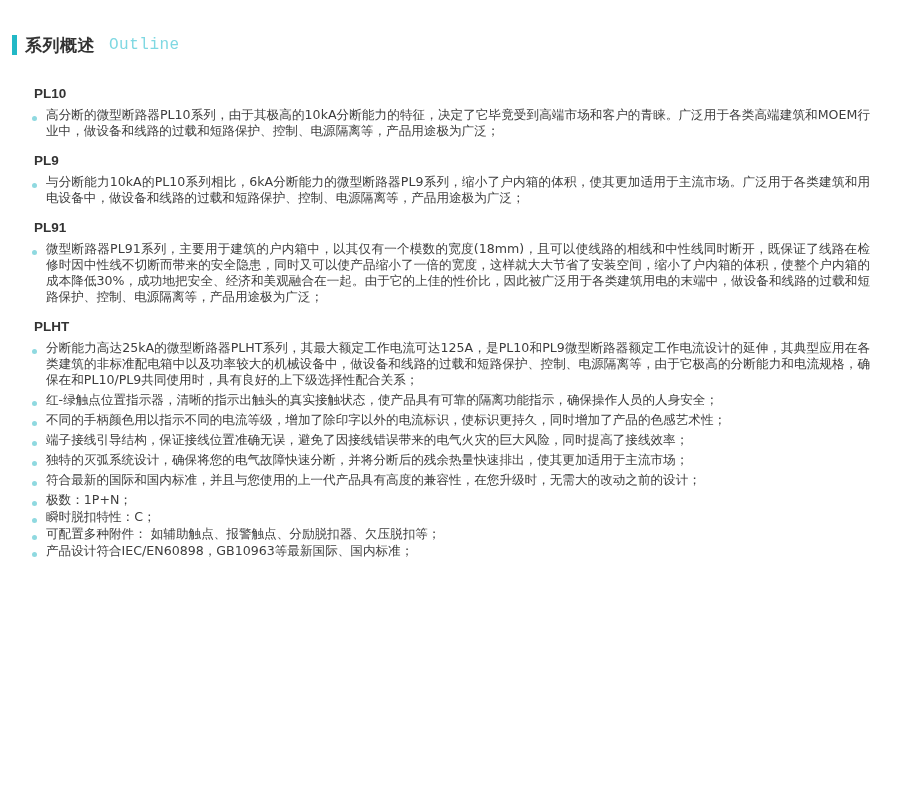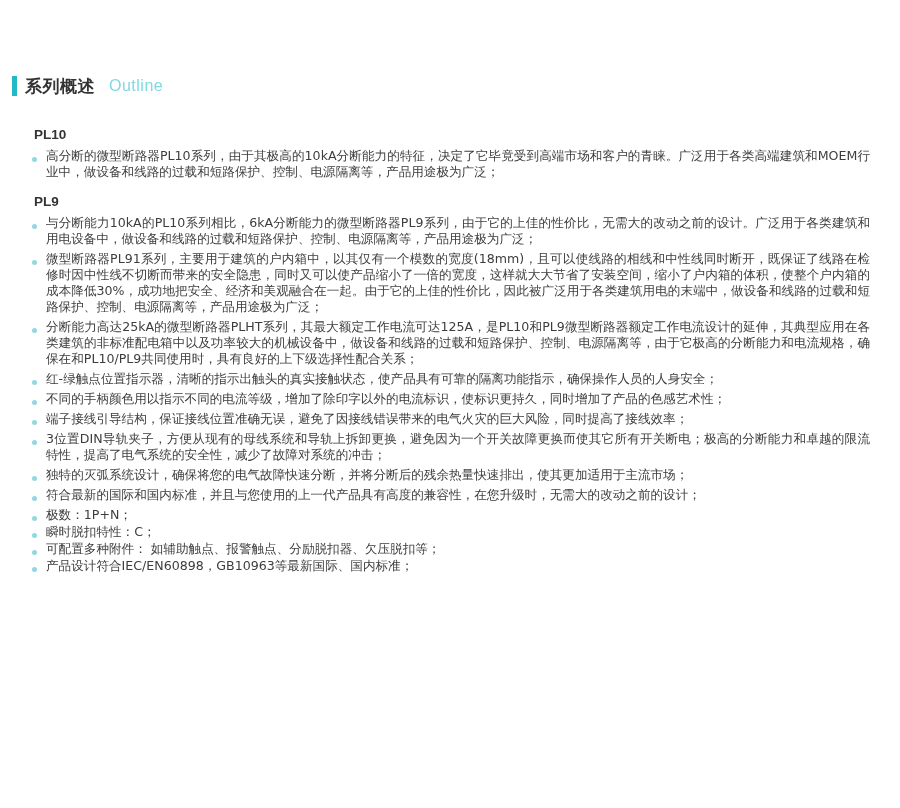--- a/index.html
+++ b/index.html
@@ -13,21 +13,20 @@
     font-family: "DejaVu Sans", "Liberation Sans", sans-serif;
     color: #333333;
     overflow: hidden;
   }
   .page {
     position: relative;
     width: 900px;
     height: 768px;
     box-sizing: border-box;
     padding: 0;
-    margin-top: 41px;
   }
   
   .header {
     display: flex;
     align-items: center;
     padding: 28px 0 0 12px;
     height: 34px;
   }
   .header-bar {
     width: 5px;
@@ -39,21 +38,21 @@
   .header-title-cn {
     font-size: 17px;
     font-weight: bold;
     color: #333333;
     letter-spacing: 0.5px;
   }
   .header-title-en {
     font-size: 16px;
     color: #7fd8e2;
     margin-left: 14px;
-    font-family: Liberation Sans, sans-serif;
+    font-family: Liberation Mono, monospace;
     letter-spacing: 0.5px;
   }
   
   .content {
     padding: 10px 30px 0 30px;
   }
   .section {
     margin-bottom: 2px;
   }
   .section-title {
@@ -107,37 +106,38 @@
     <div class="section">
       <div class="section-title">PL10</div>
       <ul class="bullets">
         <li class="bullet-item">高分断的微型断路器PL10系列，由于其极高的10kA分断能力的特征，决定了它毕竟受到高端市场和客户的青睐。广泛用于各类高端建筑和MOEM行业中，做设备和线路的过载和短路保护、控制、电源隔离等，产品用途极为广泛；</li>
       </ul>
     </div>
 
     <div class="section">
       <div class="section-title">PL9</div>
       <ul class="bullets">
-        <li class="bullet-item">与分断能力10kA的PL10系列相比，6kA分断能力的微型断路器PL9系列，由于它的上佳的性价比，无需大的改动之前的设计。广泛用于各类建筑和用电设备中，做设备和线路的过载和短路保护、控制、电源隔离等，产品用途极为广泛；</li>
+        <li class="bullet-item">与分断能力10kA的PL10系列相比，6kA分断能力的微型断路器PL9系列，缩小了户内箱的体积，使其更加适用于主流市场。广泛用于各类建筑和用电设备中，做设备和线路的过载和短路保护、控制、电源隔离等，产品用途极为广泛；</li>
       </ul>
     </div>
 
     <div class="section">
+      <div class="section-title">PL91</div>
       <ul class="bullets">
         <li class="bullet-item">微型断路器PL91系列，主要用于建筑的户内箱中，以其仅有一个模数的宽度(18mm)，且可以使线路的相线和中性线同时断开，既保证了线路在检修时因中性线不切断而带来的安全隐患，同时又可以使产品缩小了一倍的宽度，这样就大大节省了安装空间，缩小了户内箱的体积，使整个户内箱的成本降低30%，成功地把安全、经济和美观融合在一起。由于它的上佳的性价比，因此被广泛用于各类建筑用电的末端中，做设备和线路的过载和短路保护、控制、电源隔离等，产品用途极为广泛；</li>
       </ul>
     </div>
 
     <div class="section">
+      <div class="section-title">PLHT</div>
       <ul class="bullets">
         <li class="bullet-item">分断能力高达25kA的微型断路器PLHT系列，其最大额定工作电流可达125A，是PL10和PL9微型断路器额定工作电流设计的延伸，其典型应用在各类建筑的非标准配电箱中以及功率较大的机械设备中，做设备和线路的过载和短路保护、控制、电源隔离等，由于它极高的分断能力和电流规格，确保在和PL10/PL9共同使用时，具有良好的上下级选择性配合关系；</li>
         <li class="bullet-item">红-绿触点位置指示器，清晰的指示出触头的真实接触状态，使产品具有可靠的隔离功能指示，确保操作人员的人身安全；</li>
         <li class="bullet-item">不同的手柄颜色用以指示不同的电流等级，增加了除印字以外的电流标识，使标识更持久，同时增加了产品的色感艺术性；</li>
         <li class="bullet-item">端子接线引导结构，保证接线位置准确无误，避免了因接线错误带来的电气火灾的巨大风险，同时提高了接线效率；</li>
-        <li class="bullet-item">3位置DIN导轨夹子，方便从现有的母线系统和导轨上拆卸更换，避免因为一个开关故障更换而使其它所有开关断电；极高的分断能力和卓越的限流特性，提高了电气系统的安全性，减少了故障对系统的冲击；</li>
         <li class="bullet-item">独特的灭弧系统设计，确保将您的电气故障快速分断，并将分断后的残余热量快速排出，使其更加适用于主流市场；</li>
         <li class="bullet-item">符合最新的国际和国内标准，并且与您使用的上一代产品具有高度的兼容性，在您升级时，无需大的改动之前的设计；</li>
         <li class="bullet-item tight">极数：1P+N；</li>
         <li class="bullet-item tight">瞬时脱扣特性：C；</li>
         <li class="bullet-item tight">可配置多种附件： 如辅助触点、报警触点、分励脱扣器、欠压脱扣等；</li>
         <li class="bullet-item tight">产品设计符合IEC/EN60898，GB10963等最新国际、国内标准；</li>
       </ul>
     </div>
 
   </div>

